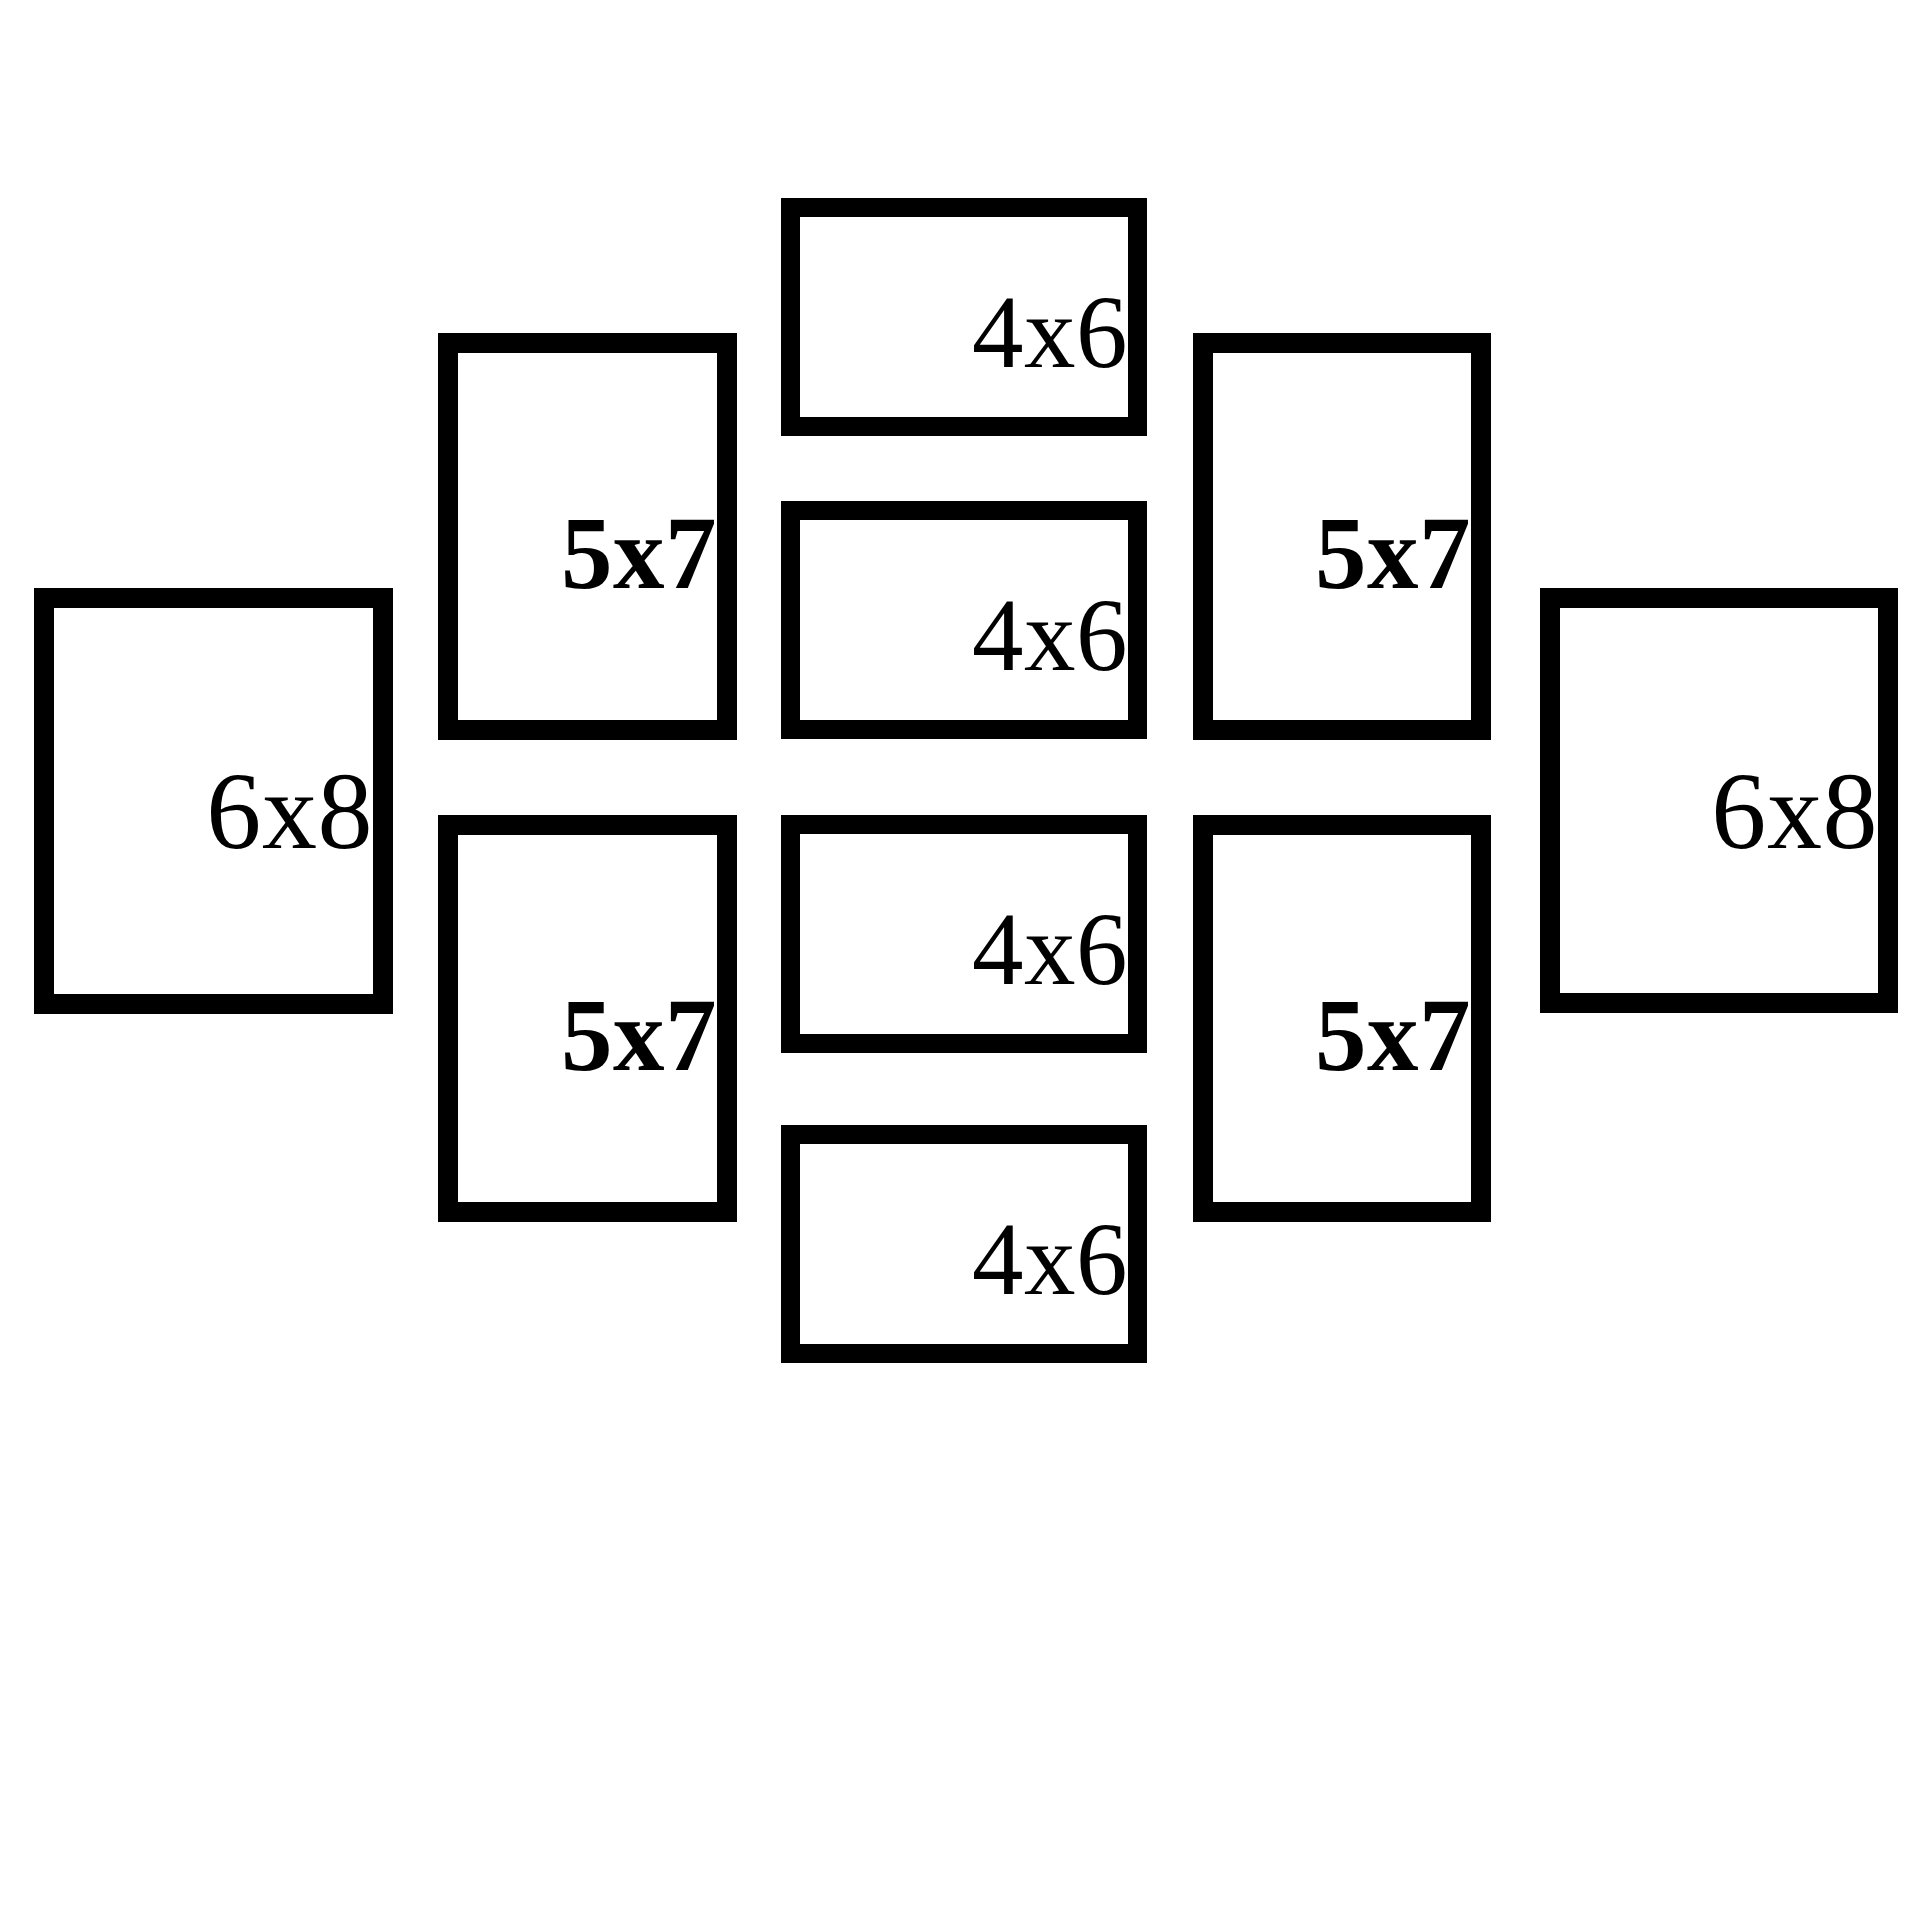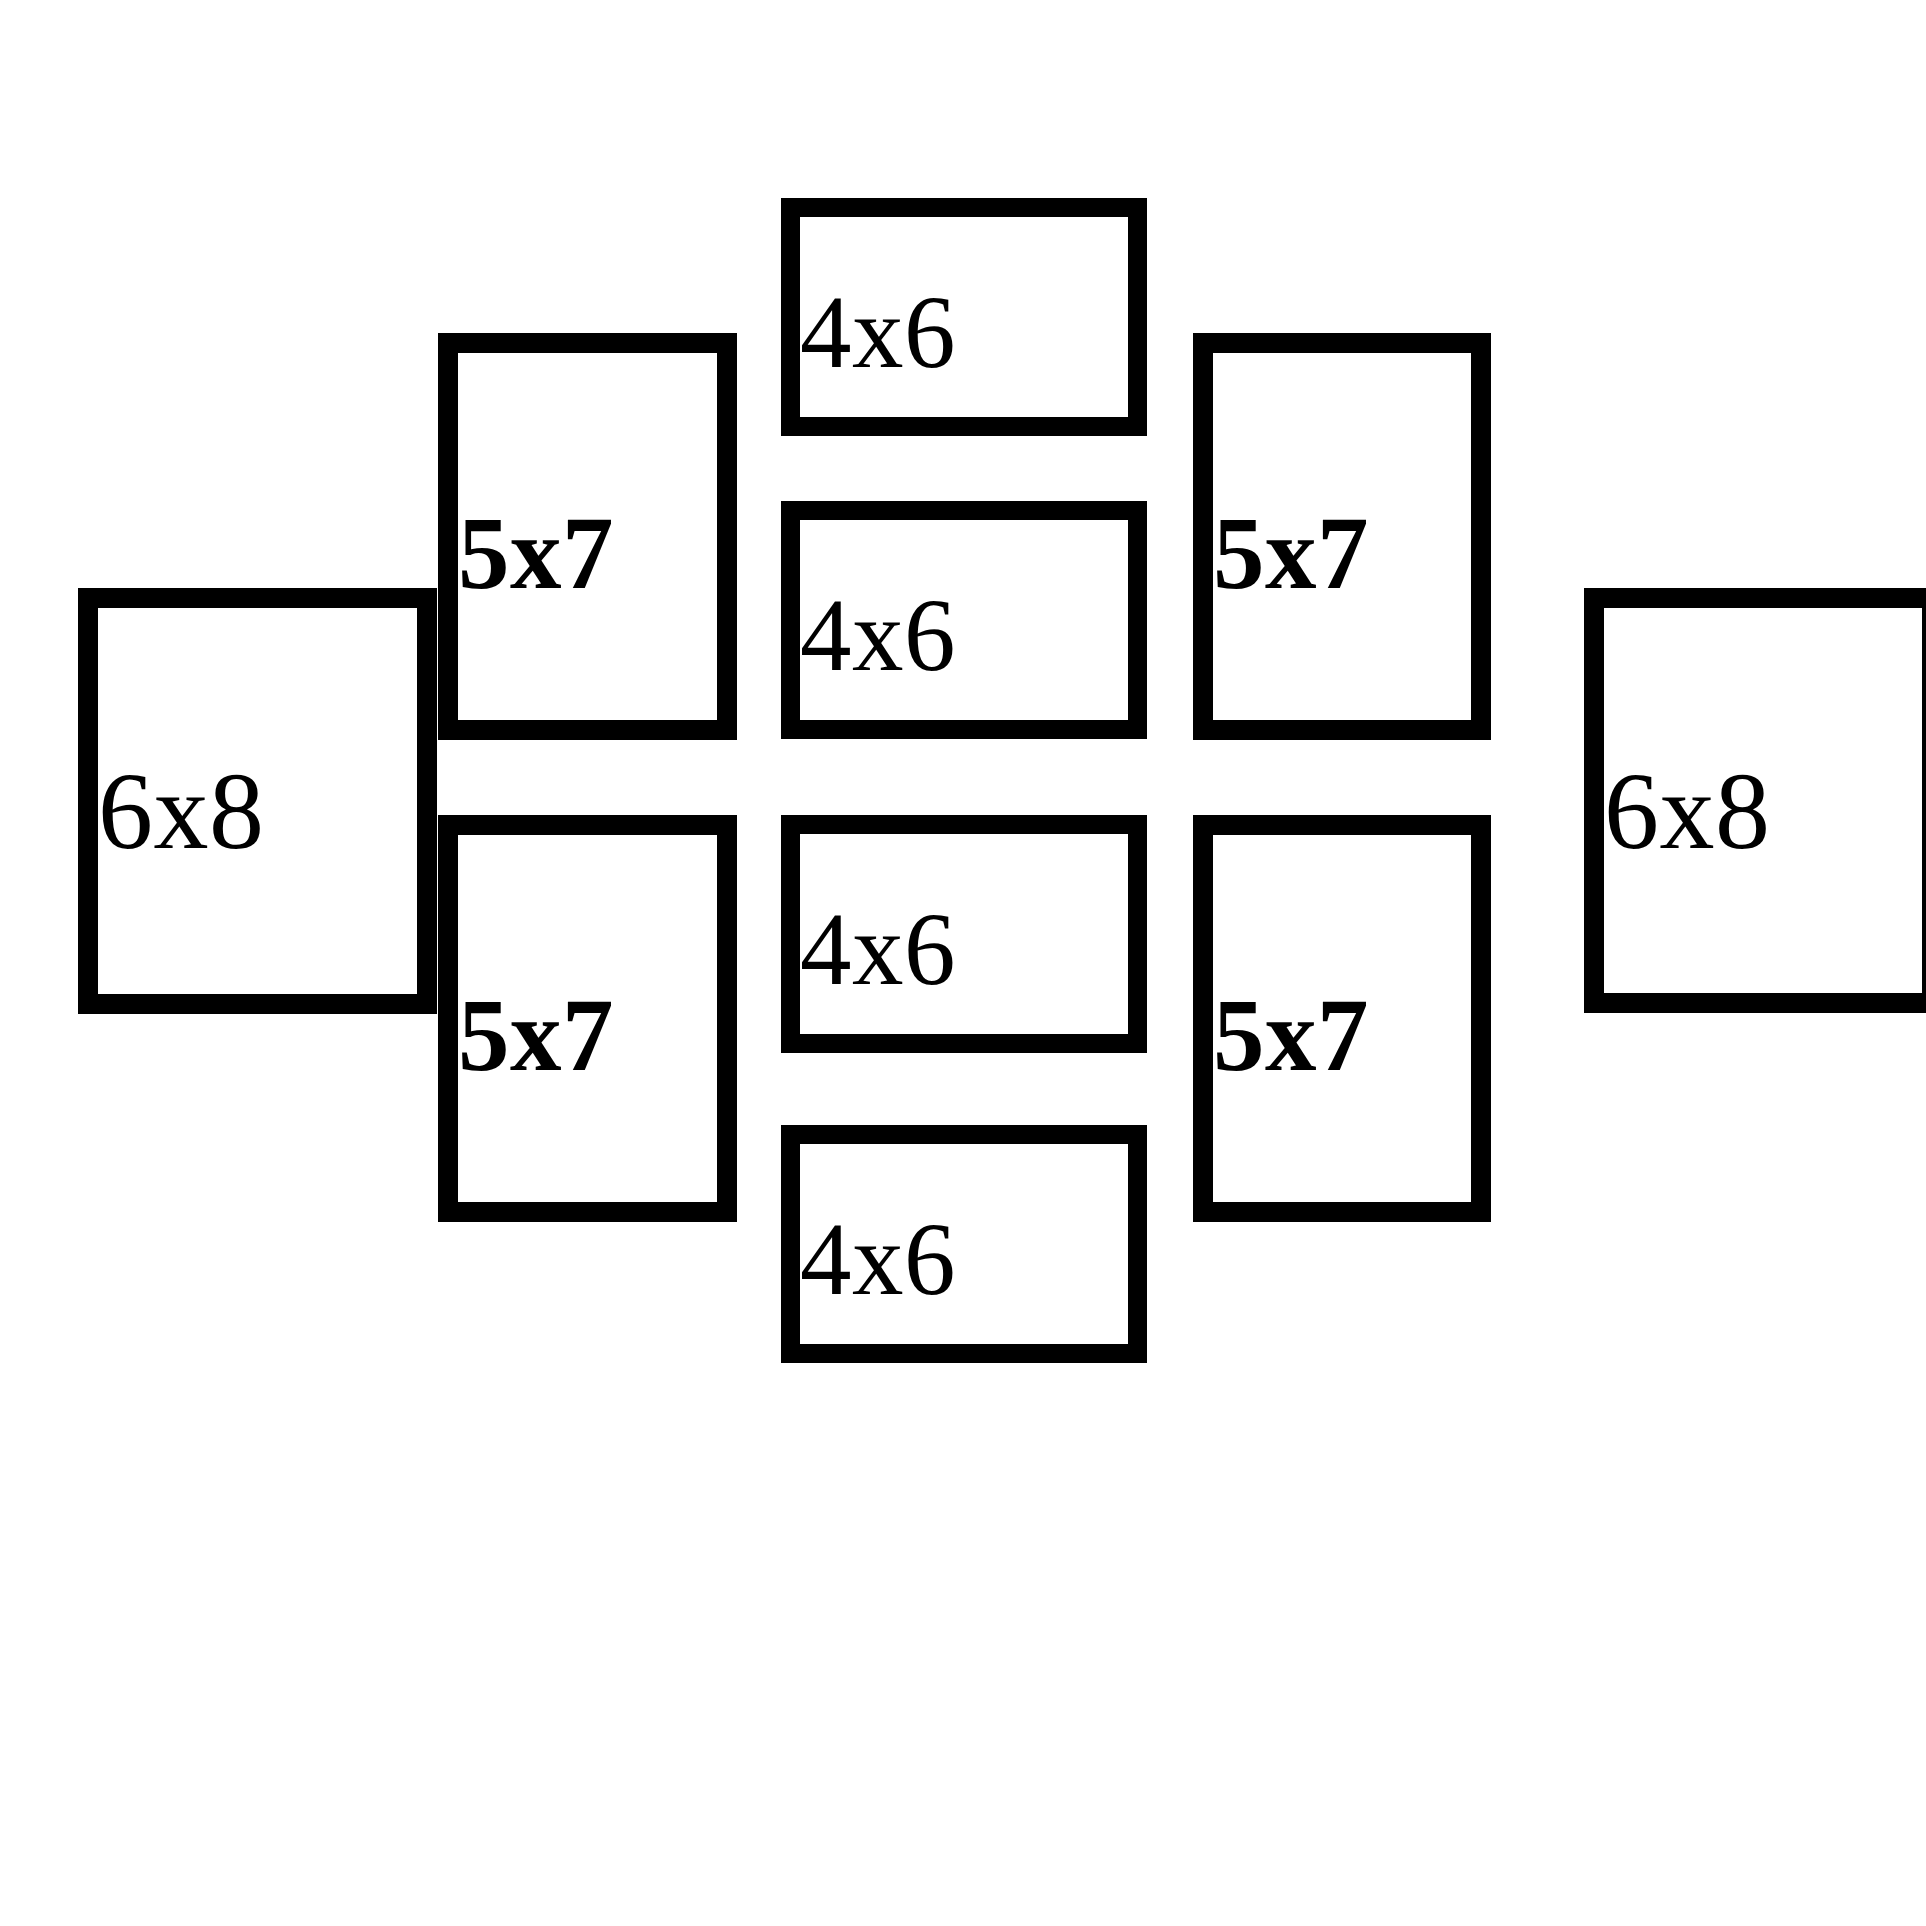--- a/index.html
+++ b/index.html
@@ -19,33 +19,33 @@
     overflow: hidden;
   }
   .frame {
     position: absolute;
     box-sizing: border-box;
     border-style: solid;
     border-color: #000000;
     background: #ffffff;
     display: flex;
     align-items: center;
-    justify-content: flex-start;
+    justify-content: flex-end;
   }
   .frame-label {
     color: #000000;
     font-family: "Liberation Serif", "DejaVu Serif", serif;
     font-weight: 400;
     line-height: 1;
     letter-spacing: 0.005em;
     user-select: none;
     white-space: nowrap;
   }
   
-  .size-6x8 { border-width: 20.6px; margin-left: 44px; }
+  .size-6x8 { border-width: 20.6px; }
   .size-5x7 { border-width: 20px; }
   .size-4x6 { border-width: 19px; }
 
   .size-6x8 .frame-label { font-size: 110px; }
   .size-5x7 .frame-label { font-size: 103px; }
   .size-4x6 .frame-label { font-size: 103px; }
 
   
   .label-shift-6x8 { transform: translateY(9.6px); }
   .label-shift-5x7 { transform: translateY(16.5px); font-weight: bold; }

